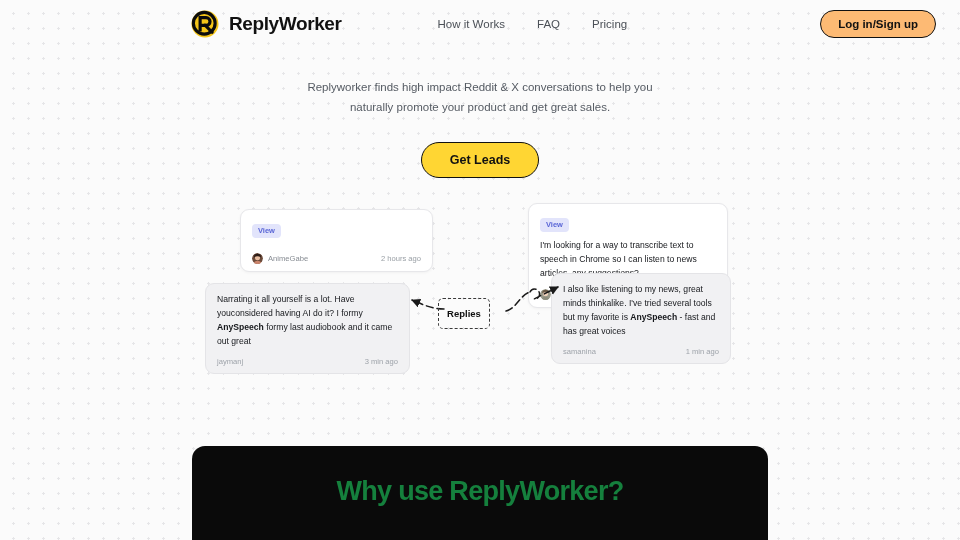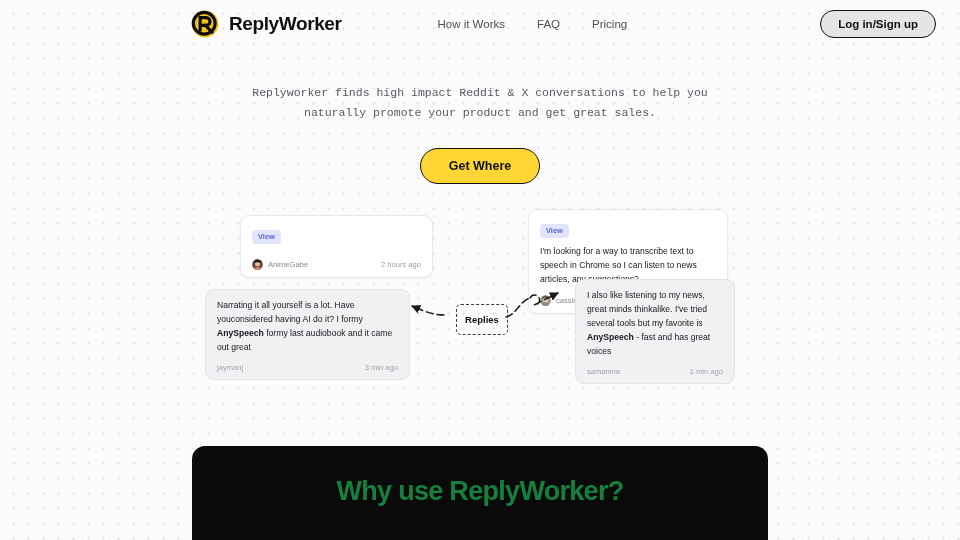--- a/index.html
+++ b/index.html
@@ -54,21 +54,21 @@
     margin-left: 96px;
   }
   .nav-link {
     font-size: 11.5px;
     color: #4b5057;
     text-decoration: none;
     white-space: nowrap;
   }
   .header-spacer { flex: 1 1 auto; }
   .login-btn {
-    background: #e5e5e5;
+    background: #fdba74;
     border: 1.5px solid #111;
     border-radius: 999px;
     font-family: "Liberation Sans", sans-serif;
     font-size: 11.5px;
     font-weight: bold;
     color: #111;
     padding: 7px 17px;
     cursor: pointer;
     white-space: nowrap;
   }
@@ -89,25 +89,24 @@
   }
   .headline .hl {
     background: #ffd94a;
     border-radius: 22px;
     padding: 3px 13px 6px 13px;
     display: inline-block;
     line-height: 0.94;
     margin: 0 1px;
   }
   .subhead {
-    margin-top: 18px;
+    margin-top: 12px;
     font-size: 11.5px;
     line-height: 1.75;
     color: #555b63;
-    font-family: Liberation Mono, monospace;
   }
   .cta-wrap {
     margin-top: 25px;
   }
   .cta-btn {
     background: #ffd633;
     border: 1.5px solid #111;
     border-radius: 999px;
     font-family: "Liberation Sans", sans-serif;
     font-size: 12.5px;
@@ -175,26 +174,26 @@
     color: #9aa0a6;
     margin-left: auto;
   }
   .card.reply .uname,
   .card.reply .tstamp { color: #9ea3aa; }
 
   
   #card-q1 { left: 240px; top: 14px;  width: 193px; }
   #card-a1 { left: 205px; top: 88px;  width: 205px; }
   #card-q2 { left: 528px; top: 8px;   width: 200px; }
-  #card-a2 { left: 575px; top: 78px;  width: 160px; }
+  #card-a2 { left: 551px; top: 78px;  width: 180px; }
 
   
   .replies-node {
     position: absolute;
-    left: 456px;
+    left: 438px;
     top: 103px;
     width: 52px;
     height: 31px;
     border: 1.4px dashed #3a3a3a;
     border-radius: 5px;
     display: flex;
     align-items: center;
     justify-content: center;
     background: transparent;
   }
@@ -258,21 +257,21 @@
 </div>
 
 <div class="hero">
 
   <p class="subhead">
     <span>Replyworker finds high impact Reddit &amp; X conversations to help you</span><br>
     <span>naturally promote your product and get great sales.</span>
   </p>
 
   <div class="cta-wrap">
-    <button class="cta-btn">Get Where</button>
+    <button class="cta-btn">Get Leads</button>
   </div>
 </div>
 
 <div class="showcase">
 
   <div class="card" id="card-q1">
     <span class="badge">View</span>
     <div class="card-foot">
       <svg class="avatar" viewBox="0 0 20 20">
         <circle cx="10" cy="10" r="10" fill="#6b4a3a"></circle>

